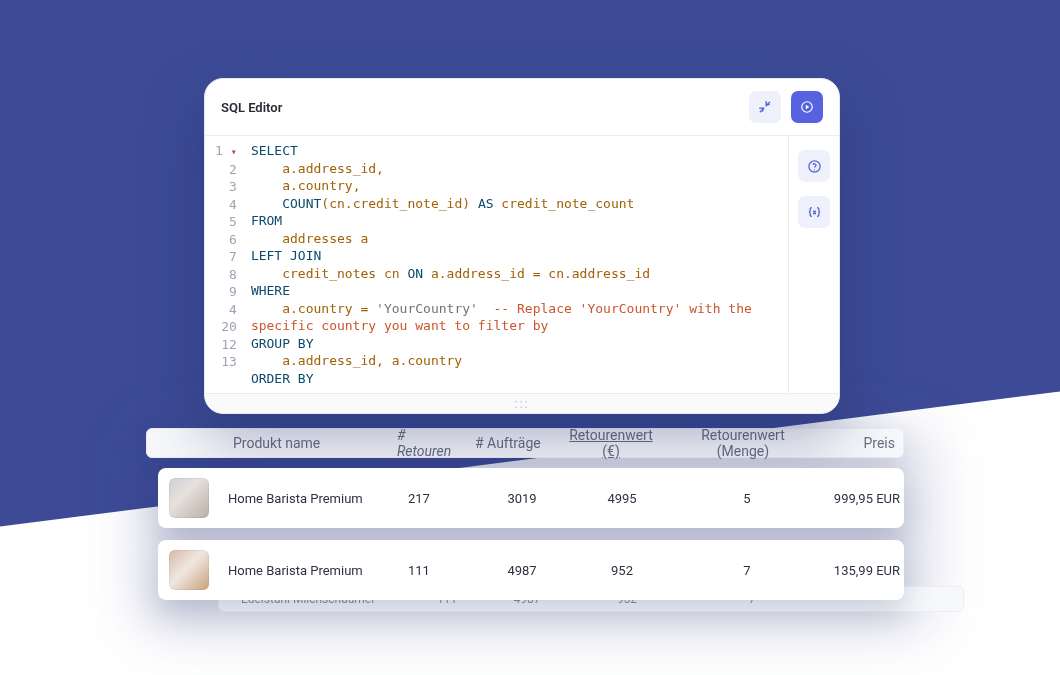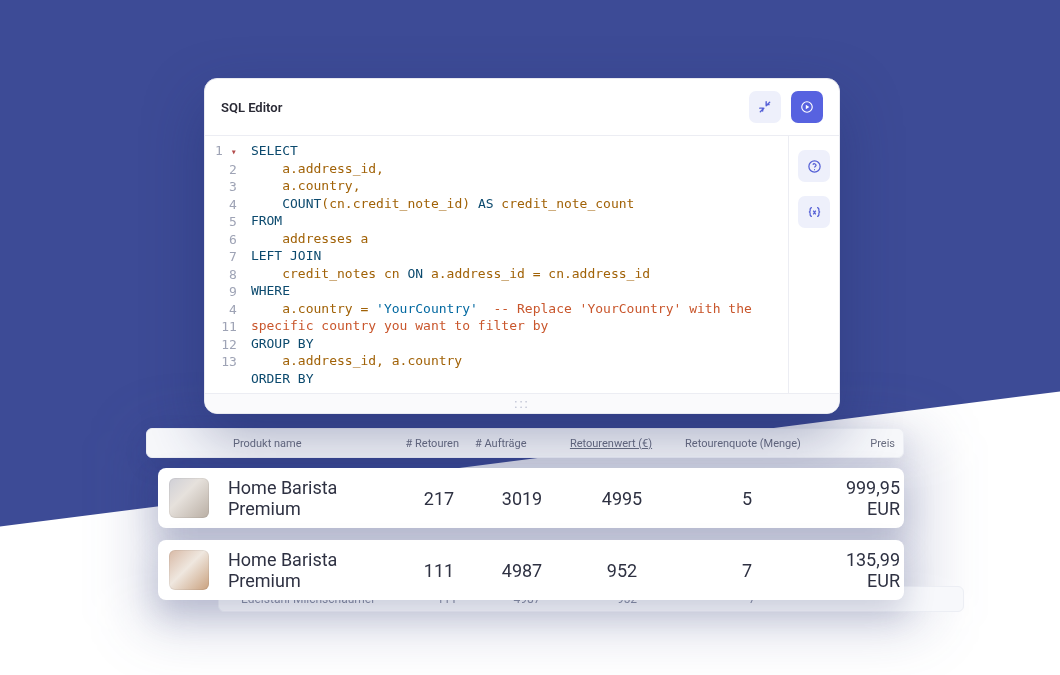--- a/index.html
+++ b/index.html
@@ -29,21 +29,21 @@
       filter: blur(28px);
       border-radius: 20px;
       z-index: 0;
     }
     .editor-card {
       position: absolute;
       left: 204px;
       top: 78px;
       width: 636px;
       background: #fff;
-      border-radius: 13px;
+      border-radius: 19px;
       box-shadow: 0 24px 60px rgba(30,40,100,0.35);
       z-index: 3;
       overflow: hidden;
       border: 1px solid #e8e9f0;
     }
     .editor-header {
       display: flex;
       align-items: center;
       justify-content: space-between;
       padding: 12px 16px;
@@ -93,21 +93,21 @@
     }
     .gutter .ln { display: block; min-width: 16px; white-space: nowrap; }
     .gutter .fold { color: #b34d4d; font-size: 10px; margin-left:2px; }
     .code {
       padding: 6px 10px 6px 6px;
       color: #333;
       white-space: pre-wrap;
       flex: 1;
     }
     .kw { color: #0c4a6e; font-weight: 500; }
-    .str { color: #0369a1; }
+    .str { color: #737373; }
     .cm { color: #c9562c; }
     .op { color: #a16207; }
     .side-rail {
       width: 50px;
       display: flex;
       flex-direction: column;
       align-items: center;
       gap: 14px;
       padding: 14px 0;
     }
@@ -141,21 +141,21 @@
       position: absolute;
       left: 146px;
       top: 428px;
       width: 758px;
       height: 30px;
       background: #f7f8fb;
       border: 1px solid #eceef4;
       border-radius: 6px;
       display: flex;
       align-items: center;
-      font-size: 11px;
+      font-size: 14px;
       color: #6a6e80;
       z-index: 2;
       box-shadow: 0 8px 24px rgba(40,50,110,0.10);
     }
     .faint-row {
       position: absolute;
       left: 218px;
       top: 586px;
       width: 746px;
       height: 26px;
@@ -171,37 +171,37 @@
     .data-row {
       position: absolute;
       width: 746px;
       height: 60px;
       background: #fff;
       border-radius: 8px;
       box-shadow: 0 14px 32px rgba(30,40,100,0.20);
       display: flex;
       align-items: center;
       z-index: 4;
-      font-size: 18px;
+      font-size: 13px;
       color: #2e3142;
     }
     .row1 { left: 158px; top: 468px; }
     .row2 { left: 158px; top: 540px; }
 
     .col { padding: 0 8px; }
     .c-thumb { width: 62px; display:flex; justify-content:center; }
     .c-name  { width: 180px; }
-    .c-ret   { width: 78px; text-align:center; }
+    .c-ret   { width: 78px; }
     .c-ord   { width: 88px; text-align:center; }
     .c-val   { width: 112px; text-align:center; }
     .c-rate  { width: 138px; text-align:center; }
     .c-price { flex:1; text-align:right; padding-right: 4px; }
 
     .hdr-name  { width: 242px; padding-left: 86px; }
-    .hdr-ret   { width: 78px; text-align:right; }
+    .hdr-ret   { width: 78px; text-align:left;font-style:italic; }
     .hdr-ord   { width: 88px; text-align:left; }
     .hdr-val   { width: 112px; text-align:center;text-decoration:underline; }
     .hdr-rate  { width: 152px; text-align:center; }
     .hdr-price { flex:1; text-align:right; padding-right: 8px; }
 
     .fr-name  { width: 192px; padding-left: 22px; }
     .fr-ret   { width: 72px; text-align:center; }
     .fr-ord   { width: 88px; text-align:center; }
     .fr-val   { width: 112px; text-align:center; }
     .fr-rate  { width: 138px; text-align:center; }
@@ -254,21 +254,21 @@
           <span class="ln">1<span class="fold"> ▾</span></span>
           <span class="ln">2</span>
           <span class="ln">3</span>
           <span class="ln">4</span>
           <span class="ln">5</span>
           <span class="ln">6</span>
           <span class="ln">7</span>
           <span class="ln">8</span>
           <span class="ln">9</span>
           <span class="ln">4</span>
-          <span class="ln">11</span>
+          <span class="ln">20</span>
           <span class="ln">12</span>
           <span class="ln">13</span>
         </div>
       <div class="code" id="code"><div><span class="kw">SELECT</span></div><div><span class="op">    a.address_id,</span></div><div><span class="op">    a.country,</span></div><div><span class="op">    </span><span class="kw">COUNT</span><span class="op">(cn.credit_note_id) </span><span class="kw">AS</span><span class="op"> credit_note_count</span></div><div><span class="kw">FROM</span></div><div><span class="op">    addresses a</span></div><div><span class="kw">LEFT JOIN</span></div><div><span class="op">    credit_notes cn </span><span class="kw">ON</span><span class="op"> a.address_id = cn.address_id</span></div><div><span class="kw">WHERE</span></div><div><span class="op">    a.country = </span><span class="str">'YourCountry'</span><span class="cm">  -- Replace 'YourCountry' with the specific country you want to filter by</span></div><div><span class="kw">GROUP BY</span></div><div><span class="op">    a.address_id, a.country</span></div><div><span class="kw">ORDER BY</span></div></div>
     </div>
     <div class="side-rail">
       <button class="rail-btn">
         <span>
           <svg width="15" height="15" viewBox="0 0 24 24" fill="none" stroke="currentColor" stroke-width="2">
             <circle cx="12" cy="12" r="9"></circle>
@@ -292,21 +292,21 @@
   <div class="drag-handle">
     <span>:::</span>
   </div>
 </div>
 
 <div class="table-header-strip">
   <div class="col hdr-name">Produkt name</div>
   <div class="col hdr-ret"># Retouren</div>
   <div class="col hdr-ord"># Aufträge</div>
   <div class="col hdr-val">Retourenwert (€)</div>
-  <div class="col hdr-rate">Retourenquote (Menge)</div>
+  <div class="col hdr-rate">Retourenwert (Menge)</div>
   <div class="col hdr-price">Preis</div>
 </div>
 
 <div class="faint-row">
   <div class="col fr-name">Edelstahl Milchschäumer</div>
   <div class="col fr-ret">111</div>
   <div class="col fr-ord">4987</div>
   <div class="col fr-val">952</div>
   <div class="col fr-rate">7</div>
 </div>

